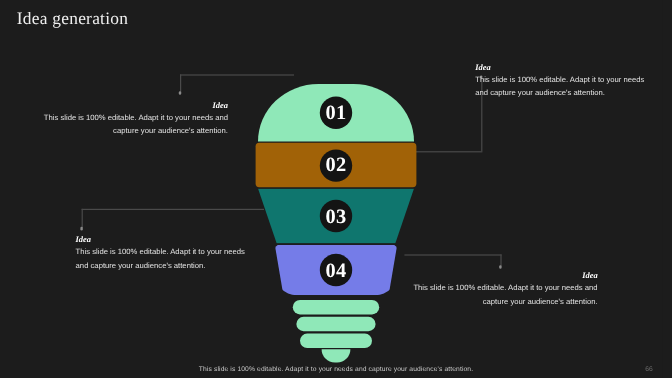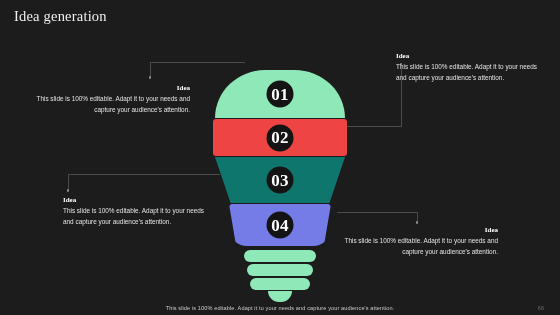--- a/index.html
+++ b/index.html
@@ -28,20 +28,21 @@
 
   
   .callout { position: absolute; }
   .callout .c-head {
     font-size: 7px;
     font-weight: bold;
     color: #ffffff;
     font-family: "Liberation Serif", serif;
     line-height: 1.25;
     margin-bottom: 1.5px;
+    font-style: italic;
   }
   .callout .c-body {
     font-size: 6.4px;
     color: #e2e2e2;
     line-height: 1.62;
     font-family: "Liberation Sans", sans-serif;
   }
   .align-right { text-align: right; }
   .align-left  { text-align: left; }
 
@@ -106,21 +107,21 @@
   #band-01 {
     left: 15px; top: 0px;
     width: 130px; height: 48px;
     background: #8fe8b8;
     border-radius: 65px 65px 0 0 / 62px 62px 0 0;
   }
   
   #band-02 {
     left: 13px; top: 49px;
     width: 134px; height: 37px;
-    background: #ef4444;
+    background: #a16207;
     border-radius: 3px;
     padding-left: 20px;
   }
   
   #band-03 {
     left: 15px; top: 87px;
     width: 130px; height: 46px;
     background: #0f766e;
     clip-path: polygon(0% 0%, 100% 0%, 88% 100%, 12% 100%);
   }

